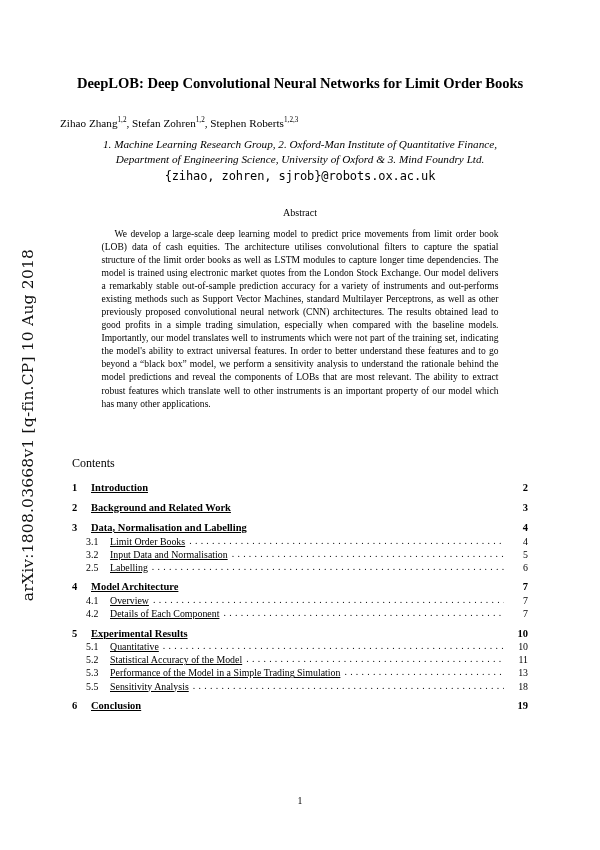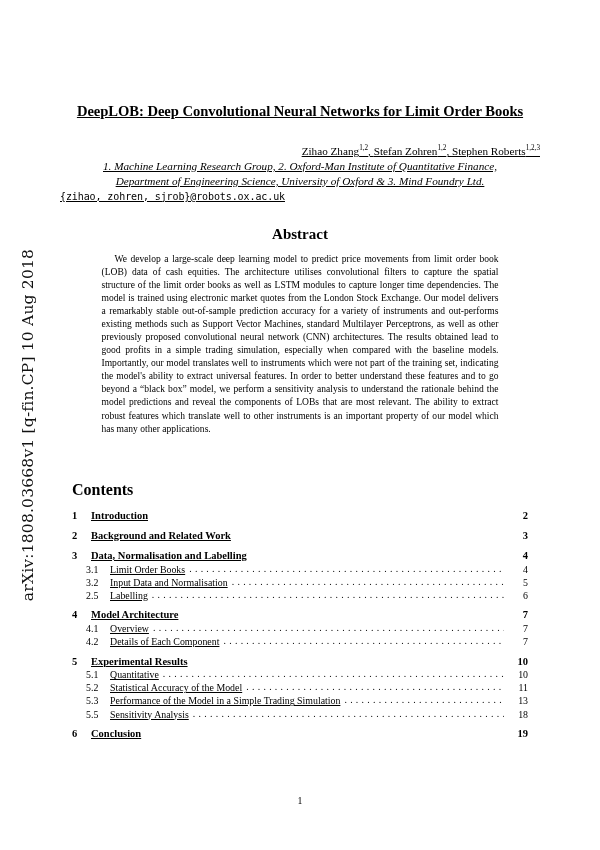--- a/index.html
+++ b/index.html
@@ -41,81 +41,81 @@
   
   #page {
     position: absolute;
     left: 60px;
     top: 0;
     width: 480px;
     height: 850px;
   }
 
   
-  #title-block { padding-top: 92px; text-decoration: underline; }
+  #title-block { padding-top: 64px; }
   #paper-title {
     font-size: 14.6px;
     font-weight: bold;
     text-align: center;
     line-height: 1.25;
     letter-spacing: -0.05px;
   }
   #authors {
     margin-top: 24px;
-    text-align: right;
+    text-align: left;
     font-size: 11.2px;
     line-height: 1.32;
   }
   #authors sup {
     font-size: 7.2px;
     vertical-align: super;
     line-height: 0;
   }
   .affil-line {
     text-align: center;
     font-style: italic;
     font-size: 11.2px;
     line-height: 1.33;
   }
-  #affil-1 { margin-top: 0; text-align: center; }
+  #affil-1 { margin-top: 6px; text-align: center; }
   #email-line {
-    text-align: left;
+    text-align: center;
     font-family: "DejaVu Sans Mono", "Liberation Mono", monospace;
-    font-size: 10px;
+    font-size: 12px;
     margin-top: 2px;
     letter-spacing: -0.1px;
   }
 
   
   #abstract-block {
     margin: 0 auto;
     width: 397px;
     padding-top: 24px;
   }
   #abstract-heading {
     text-align: center;
-    font-weight: bold;
-    font-size: 15px;
+    font-weight: normal;
+    font-size: 10px;
     margin-bottom: 7px;
   }
   #abstract-text {
     font-size: 9.55px;
     line-height: 1.365;
     text-align: justify;
     text-justify: inter-word;
     text-indent: 13px;
     hyphens: manual;
   }
 
   
   #contents-block { padding-top: 26px; }
   #contents-heading {
     padding-left: 12px;
-    font-size: 16px;
-    font-weight: bold;
+    font-size: 12px;
+    font-weight: normal;
     margin-bottom: 12px;
     margin-top: 11px;
   }
   .toc-list { width: 468px; }
 
   .toc-row {
     display: flex;
     align-items: baseline;
     line-height: 1.0;
   }

